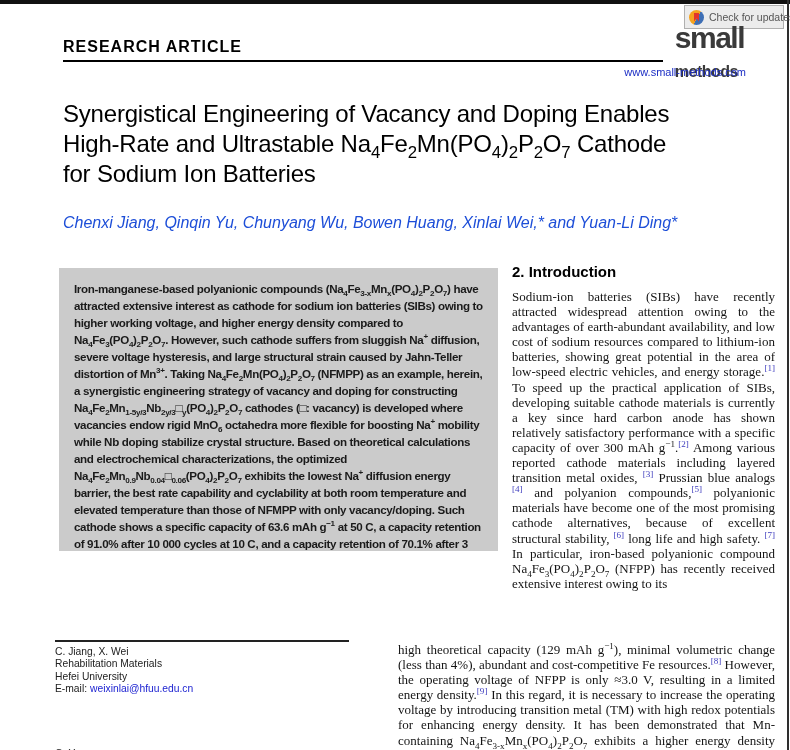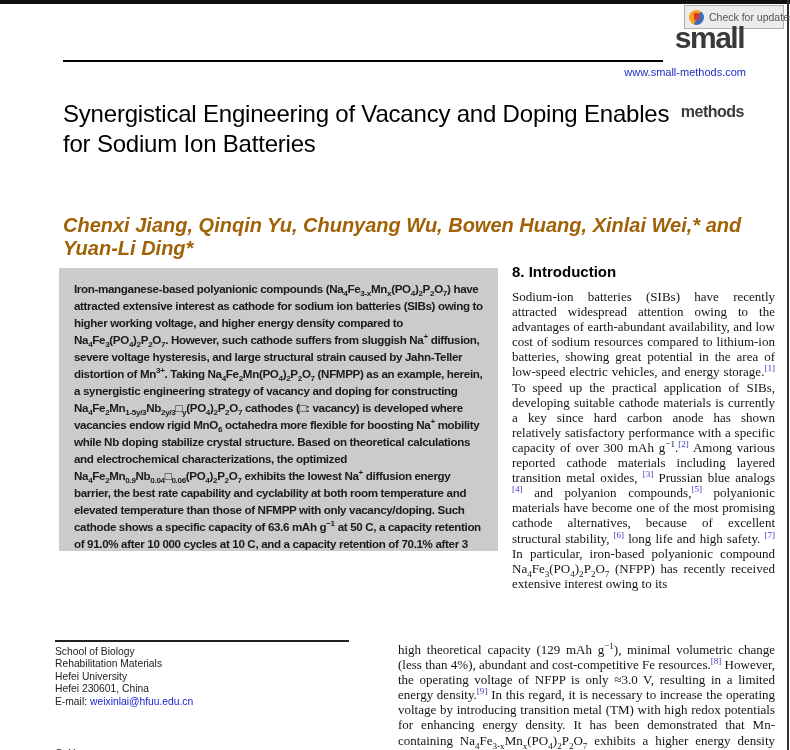--- a/index.html
+++ b/index.html
@@ -13,30 +13,30 @@
          border:1px solid #b0b0b0;display:flex;align-items:center;gap:5px;padding:0 4px;box-sizing:border-box;cursor:pointer;}
   .badge-label{font-size:10.5px;color:#555;white-space:nowrap;}
   .cm{position:relative;width:15px;height:15px;border-radius:50%;flex:0 0 15px;
       background:linear-gradient(118deg,var(--crossmark-yellow,#f5a31e) 54%,var(--crossmark-blue,#3e6fb5) 54%);}
   .cm-ribbon{position:absolute;left:5px;top:3px;width:5px;height:9px;background:var(--crossmark-red,#e2342d);
       clip-path:polygon(0 0,100% 0,100% 100%,50% 66%,0 100%);}
 
   
   .section-label{position:absolute;left:63px;top:38px;font-size:16px;font-weight:bold;letter-spacing:1px;color:#000;}
   .header-rule{position:absolute;left:63px;top:60px;width:600px;height:2px;background:#000;}
-  .logo{position:absolute;right:46px;top:26px;display:flex;flex-direction:column;align-items:flex-end;color:#3a3a3a;gap:40px;}
+  .logo{position:absolute;right:46px;top:26px;display:flex;flex-direction:column;color:#3a3a3a;}
   .logo-small{font-size:30px;font-weight:bold;letter-spacing:-1.5px;line-height:24px;}
   .logo-methods{font-size:16px;font-weight:bold;letter-spacing:-0.5px;line-height:13px;margin-top:15px;}
   .journal-url{position:absolute;right:44px;top:66px;font-size:11px;font-weight:normal;
                color:var(--url-blue,#1b2dc4);text-decoration:none;cursor:pointer;}
 
   
   .title{position:absolute;left:63px;top:99px;width:700px;font-size:24px;font-weight:normal;
          line-height:30px;letter-spacing:-0.2px;color:#000;}
-  .authors{position:absolute;left:63px;top:214px;width:680px;font-size:20px;font-style:italic;color:#a16207;font-weight:bold;}
+  .authors{position:absolute;left:63px;top:214px;width:680px;font-size:16px;font-style:italic;color:#1d4ed8;}
 
   
   .abstract{position:absolute;left:59px;top:268px;width:439px;height:283px;background:var(--abstract-bg,#cbcbcb);
             box-sizing:border-box;padding:12px 15px;overflow:hidden;}
   .abstract-text{font-size:11.6px;font-weight:bold;line-height:17px;letter-spacing:-0.35px;color:#1a1a1a;}
 
   
   .serif{font-family:"Liberation Serif",serif;text-align:justify;color:#141414;hyphens:auto;}
   .intro-heading{position:absolute;left:512px;top:263px;font-size:15px;font-weight:bold;color:#000;}
   .intro-col{position:absolute;left:512px;top:289px;width:263px;height:354px;overflow:hidden;
@@ -59,47 +59,48 @@
   <div class="top-bar"></div>
   <div class="right-border"></div>
 
   <div class="badge">
     <span class="cm">
         <span class="cm-ribbon"></span>
       </span>
     <span class="badge-label">Check for updates</span>
   </div>
 
+  <div class="section-label">RESEARCH ARTICLE</div>
   <div class="header-rule"></div>
 
   <div class="logo">
     <div class="logo-small">small</div>
     <div class="logo-methods">methods</div>
   </div>
   <a class="journal-url">www.small-methods.com</a>
 
   <div class="title">
     <div class="title-line">Synergistical Engineering of Vacancy and Doping Enables</div>
+    <div class="title-line">High-Rate and Ultrastable Na<sub>4</sub>Fe<sub>2</sub>Mn(PO<sub>4</sub>)<sub>2</sub>P<sub>2</sub>O<sub>7</sub> Cathode</div>
     <div class="title-line">for Sodium Ion Batteries</div>
   </div>
 
   <div class="authors">Chenxi Jiang, Qinqin Yu, Chunyang Wu, Bowen Huang, Xinlai Wei,* and Yuan-Li Ding*</div>
 
   <div class="abstract">
     <div class="abstract-text">Iron-manganese-based polyanionic compounds (Na<sub>4</sub>Fe<sub>3-x</sub>Mn<sub>x</sub>(PO<sub>4</sub>)<sub>2</sub>P<sub>2</sub>O<sub>7</sub>) have attracted extensive interest as cathode for sodium ion batteries (SIBs) owing to higher working voltage, and higher energy density compared to Na<sub>4</sub>Fe<sub>3</sub>(PO<sub>4</sub>)<sub>2</sub>P<sub>2</sub>O<sub>7</sub>. However, such cathode suffers from sluggish Na<sup>+</sup> diffusion, severe voltage hysteresis, and large structural strain caused by Jahn-Teller distortion of Mn<sup>3+</sup>. Taking Na<sub>4</sub>Fe<sub>2</sub>Mn(PO<sub>4</sub>)<sub>2</sub>P<sub>2</sub>O<sub>7</sub> (NFMPP) as an example, herein, a synergistic engineering strategy of vacancy and doping for constructing Na<sub>4</sub>Fe<sub>2</sub>Mn<sub>1-5y/3</sub>Nb<sub>2y/3</sub>□<sub>y</sub>(PO<sub>4</sub>)<sub>2</sub>P<sub>2</sub>O<sub>7</sub> cathodes (□: vacancy) is developed where vacancies endow rigid MnO<sub>6</sub> octahedra more flexible for boosting Na<sup>+</sup> mobility while Nb doping stabilize crystal structure. Based on theoretical calculations and electrochemical characterizations, the optimized Na<sub>4</sub>Fe<sub>2</sub>Mn<sub>0.9</sub>Nb<sub>0.04</sub>□<sub>0.06</sub>(PO<sub>4</sub>)<sub>2</sub>P<sub>2</sub>O<sub>7</sub> exhibits the lowest Na<sup>+</sup> diffusion energy barrier, the best rate capability and cyclability at both room temperature and elevated temperature than those of NFMPP with only vacancy/doping. Such cathode shows a specific capacity of 63.6 mAh g<sup>−1</sup> at 50 C, a capacity retention of 91.0% after 10 000 cycles at 10 C, and a capacity retention of 70.1% after 3 000 cycles at 10 C (50 °C) in half cell, and also delivers a reversible capacity of 96.5 mAh g<sup>−1</sup> at 0.1 C and a capacity retention of 88.2% after 300 cycles in full cell.</div>
   </div>
 
-  <div class="intro-heading">8. Introduction</div>
+  <div class="intro-heading">2. Introduction</div>
   <div class="intro-col serif">Sodium-ion batteries (SIBs) have recently attracted widespread attention owing to the advantages of earth-abundant availability, and low cost of sodium resources compared to lithium-ion batteries, showing great potential in the area of low-speed electric vehicles, and energy storage.<sup class="ref">[1]</sup> To speed up the practical application of SIBs, developing suitable cathode materials is currently a key since hard carbon anode has shown relatively satisfactory performance with a specific capacity of over 300 mAh g<sup>−1</sup>.<sup class="ref">[2]</sup> Among various reported cathode materials including layered transition metal oxides, <sup class="ref">[3]</sup> Prussian blue analogs <sup class="ref">[4]</sup> and polyanion compounds,<sup class="ref">[5]</sup> polyanionic materials have become one of the most promising cathode alternatives, because of excellent structural stability, <sup class="ref">[6]</sup> long life and high safety. <sup class="ref">[7]</sup> In particular, iron-based polyanionic compound Na<sub>4</sub>Fe<sub>3</sub>(PO<sub>4</sub>)<sub>2</sub>P<sub>2</sub>O<sub>7</sub> (NFPP) has recently received extensive interest owing to its</div>
   <div class="intro-wide serif">high theoretical capacity (129 mAh g<sup>−1</sup>), minimal volumetric change (less than 4%), abundant and cost-competitive Fe resources.<sup class="ref">[8]</sup> However, the operating voltage of NFPP is only ≈3.0 V, resulting in a limited energy density.<sup class="ref">[9]</sup> In this regard, it is necessary to increase the operating voltage by introducing transition metal (TM) with high redox potentials for enhancing energy density. It has been demonstrated that Mn-containing Na<sub>4</sub>Fe<sub>3-x</sub>Mn<sub>x</sub>(PO<sub>4</sub>)<sub>2</sub>P<sub>2</sub>O<sub>7</sub> exhibits a higher energy density owing</div>
 
   <div class="foot-rule"></div>
   <div class="footnote">
-    <div class="fn-line">School of Biology</div>
+    <div class="fn-line">C. Jiang, X. Wei</div>
     <div class="fn-line">Rehabilitation Materials</div>
     <div class="fn-line">Hefei University</div>
-    <div class="fn-line">Hefei 230601, China</div>
     <div class="fn-line">
       <span>E-mail:</span><a class="email">weixinlai@hfuu.edu.cn</a>
     </div>
   </div>
   <div class="fn-next">Q. Yu</div>
 </div>
 
 </body></html>

